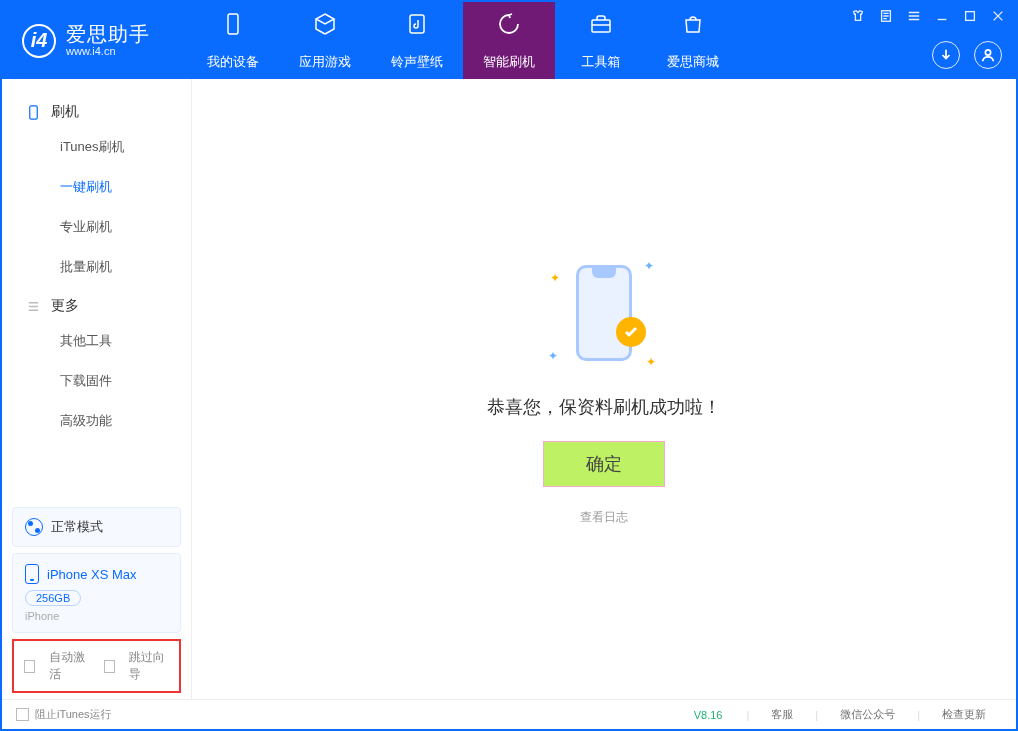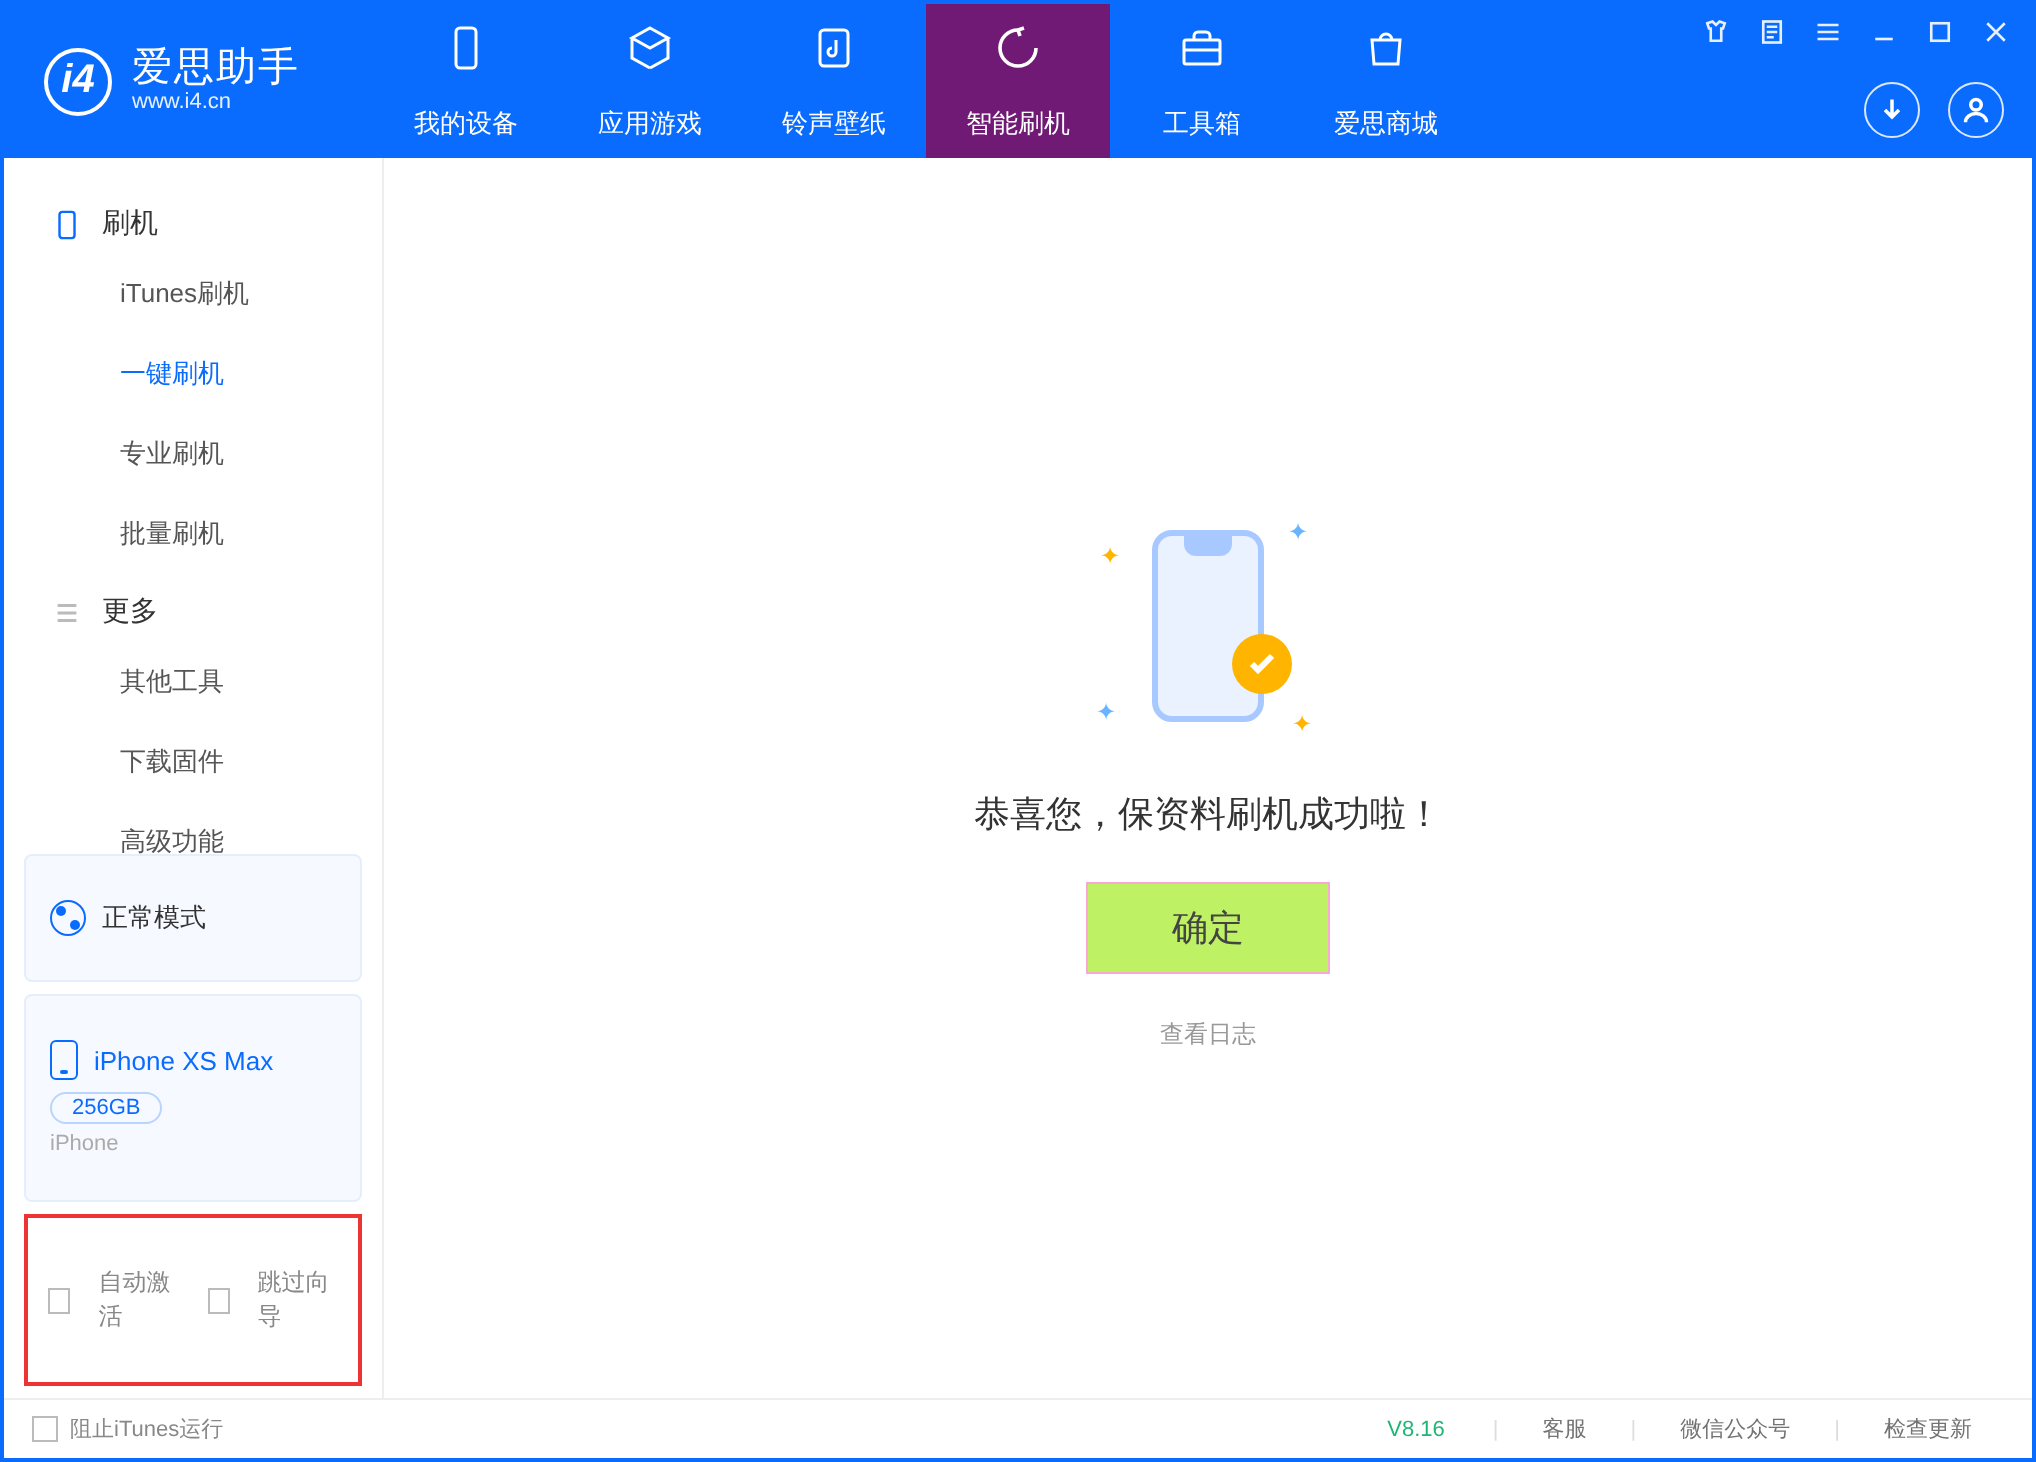--- a/index.html
+++ b/index.html
@@ -29,33 +29,33 @@
 
 
 .body { display: flex; height: calc(100% - 77px - 30px); }
 .sidebar { width: 190px; border-right: 1px solid #eee; padding-top: 14px; position: relative; }
 .side-group { padding: 10px 0 6px 24px; font-size: 14px; color: #333; display: flex; align-items: center; gap: 10px; }
 .side-item { padding: 11px 0 11px 58px; font-size: 13px; color: #555; cursor: pointer; }
 .side-item.active { color: #0a6cff; }
 .side-group svg { width: 15px; height: 15px; }
 
 .dev-panel { position: absolute; bottom: 0; left: 0; right: 0; }
-.dev-mode, .dev-info { background: #f6f9ff; border: 1px solid #e4eefc; border-radius: 4px; margin: 6px 10px; padding: 22px 12px; font-size: 13px; color: #333; }
+.dev-mode, .dev-info { background: #f6f9ff; border: 1px solid #e4eefc; border-radius: 4px; margin: 6px 10px; padding: 10px 12px; font-size: 13px; color: #333; }
 .dev-mode { display: flex; align-items: center; gap: 8px; }
 .dev-mode-icon { width: 18px; height: 18px; border: 1.5px solid #0a6cff; border-radius: 50%; position: relative; }
 .dev-mode-icon::before, .dev-mode-icon::after { content: ''; position: absolute; width: 5px; height: 5px; background: #0a6cff; border-radius: 50%; }
 .dev-mode-icon::before { top: 2px; left: 2px; }
 .dev-mode-icon::after { bottom: 2px; right: 2px; }
 .dev-name-row { display: flex; align-items: center; gap: 8px; color: #0a6cff; font-weight: 500; }
 .dev-phone-icon { width: 14px; height: 20px; border: 1.5px solid #0a6cff; border-radius: 3px; position: relative; }
 .dev-phone-icon::after { content: ''; position: absolute; bottom: 2px; left: 50%; transform: translateX(-50%); width: 4px; height: 2px; background: #0a6cff; border-radius: 1px; }
 .dev-cap { display: inline-block; margin-top: 6px; padding: 1px 10px; border: 1px solid #b8d4ff; border-radius: 10px; font-size: 11px; color: #0a6cff; }
 .dev-type { font-size: 11px; color: #aaa; margin-top: 4px; }
 
-.opt-row { border: 2px solid #e33; margin: 6px 10px; padding: 24px 10px; display: flex; gap: 14px; align-items: center; font-size: 12px; color: #888; }
+.opt-row { border: 2px solid #e33; margin: 6px 10px; padding: 8px 10px; display: flex; gap: 14px; align-items: center; font-size: 12px; color: #888; }
 .chk { width: 13px; height: 13px; border: 1px solid #bbb; display: inline-block; }
 
 
 .main { flex: 1; display: flex; flex-direction: column; align-items: center; justify-content: center; gap: 22px; }
 .phone-illus { width: 120px; height: 120px; position: relative; display: flex; align-items: center; justify-content: center; }
 .phone-shape { width: 56px; height: 96px; border: 3px solid #a8c9ff; border-radius: 10px; background: #eaf2ff; position: relative; }
 .phone-shape::before { content: ''; position: absolute; top: 0; left: 50%; transform: translateX(-50%); width: 24px; height: 10px; background: #a8c9ff; border-radius: 0 0 6px 6px; }
 .check-badge { position: absolute; right: 18px; bottom: 26px; width: 30px; height: 30px; background: #ffb400; border-radius: 50%; display: flex; align-items: center; justify-content: center; }
 .check-badge svg { width: 16px; height: 16px; stroke: #fff; stroke-width: 3; fill: none; }
 .sparkle { position: absolute; color: #ffb400; font-size: 12px; }

